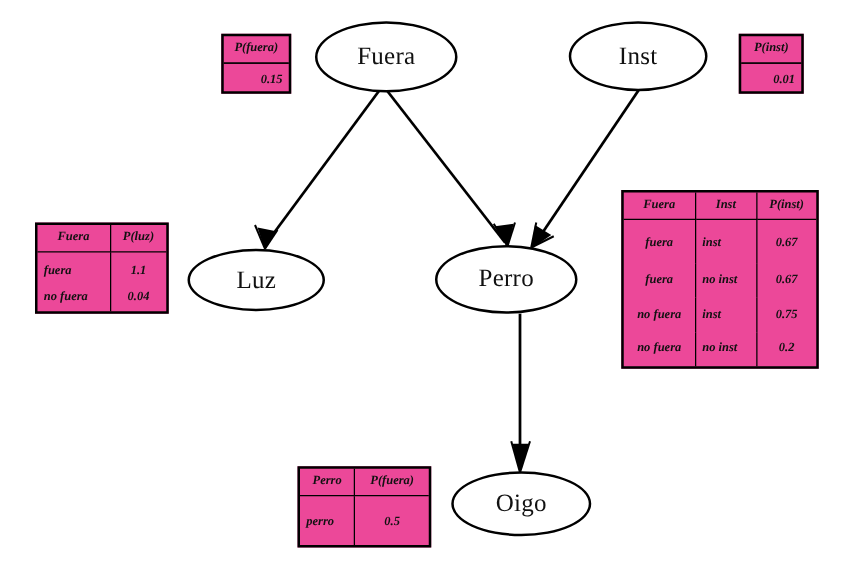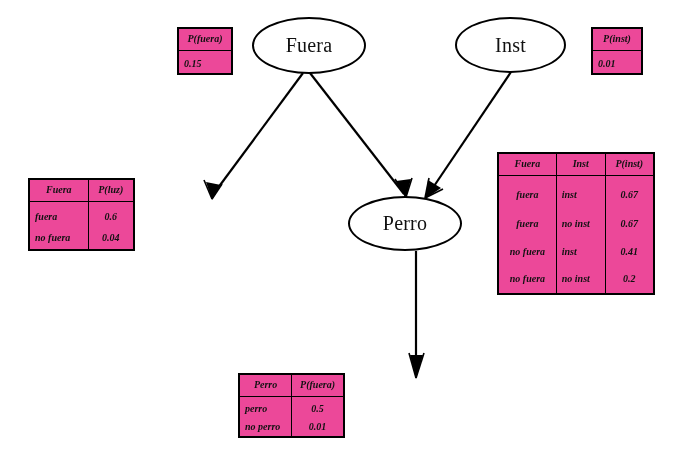--- a/index.html
+++ b/index.html
@@ -72,21 +72,21 @@
   .cpt tbody td {
     text-align: center;
   }
   .cpt tbody td.lbl {
     text-align: left;
   }
   .cpt tbody tr:first-child td {
     padding-top: 5px;
   }
   .cpt.single table thead th { border-bottom: 1.5px solid #000000; }
-  .cpt.single tbody td { text-align: left; padding-top: 6px; }
+  .cpt.single tbody td { text-align: right; padding-top: 6px; }
 </style>
 </head>
 <body>
 
 <div id="canvas">
 
   <svg class="edges" viewBox="0 0 673 462">
 
     <g>
       <line x1="303" y1="73" x2="212" y2="196" stroke="#000000" stroke-width="2.2"></line>
@@ -118,25 +118,31 @@
   </svg>
 
   <div class="node" style="left:252px; top:17px; width:114px; height:57px;">
     <span>Fuera</span>
   </div>
 
   <div class="node" style="left:455px; top:17px; width:111px; height:56px;">
     <span>Inst</span>
   </div>
 
+  <div class="node" style="left:150px; top:199px; width:110px; height:50px;">
+    <span>Luz</span>
+  </div>
 
   <div class="node" style="left:348px; top:196px; width:114px; height:55px;">
     <span>Perro</span>
   </div>
 
+  <div class="node" style="left:361px; top:377px; width:112px; height:52px;">
+    <span>Oigo</span>
+  </div>
 
   <div class="cpt single" style="left:177px; top:27px; width:56px; height:48px;">
     <table>
       <thead>
         <tr>
           <th>P(fuera)</th>
         </tr>
       </thead>
       <tbody>
         <tr>
@@ -165,21 +171,21 @@
     <table>
       <thead>
         <tr>
           <th class="vsep">Fuera</th>
           <th>P(luz)</th>
         </tr>
       </thead>
       <tbody>
         <tr>
           <td class="lbl vsep">fuera</td>
-          <td>0.6</td>
+          <td>1.1</td>
         </tr>
         <tr>
           <td class="lbl vsep">no fuera</td>
           <td>0.04</td>
         </tr>
       </tbody>
     </table>
   </div>
 
   <div class="cpt" style="left:497px; top:152px; width:158px; height:143px;">
@@ -198,21 +204,21 @@
           <td>0.67</td>
         </tr>
         <tr>
           <td class="vsep">fuera</td>
           <td class="lbl vsep">no inst</td>
           <td>0.67</td>
         </tr>
         <tr>
           <td class="vsep">no fuera</td>
           <td class="lbl vsep">inst</td>
-          <td>0.41</td>
+          <td>0.75</td>
         </tr>
         <tr>
           <td class="vsep">no fuera</td>
           <td class="lbl vsep">no inst</td>
           <td>0.2</td>
         </tr>
       </tbody>
     </table>
   </div>
 
@@ -222,21 +228,17 @@
         <tr>
           <th class="vsep">Perro</th>
           <th>P(fuera)</th>
         </tr>
       </thead>
       <tbody>
         <tr>
           <td class="lbl vsep">perro</td>
           <td>0.5</td>
         </tr>
-        <tr>
-          <td class="lbl vsep">no perro</td>
-          <td>0.01</td>
-        </tr>
       </tbody>
     </table>
   </div>
 
 </div>
 
 </body></html>

